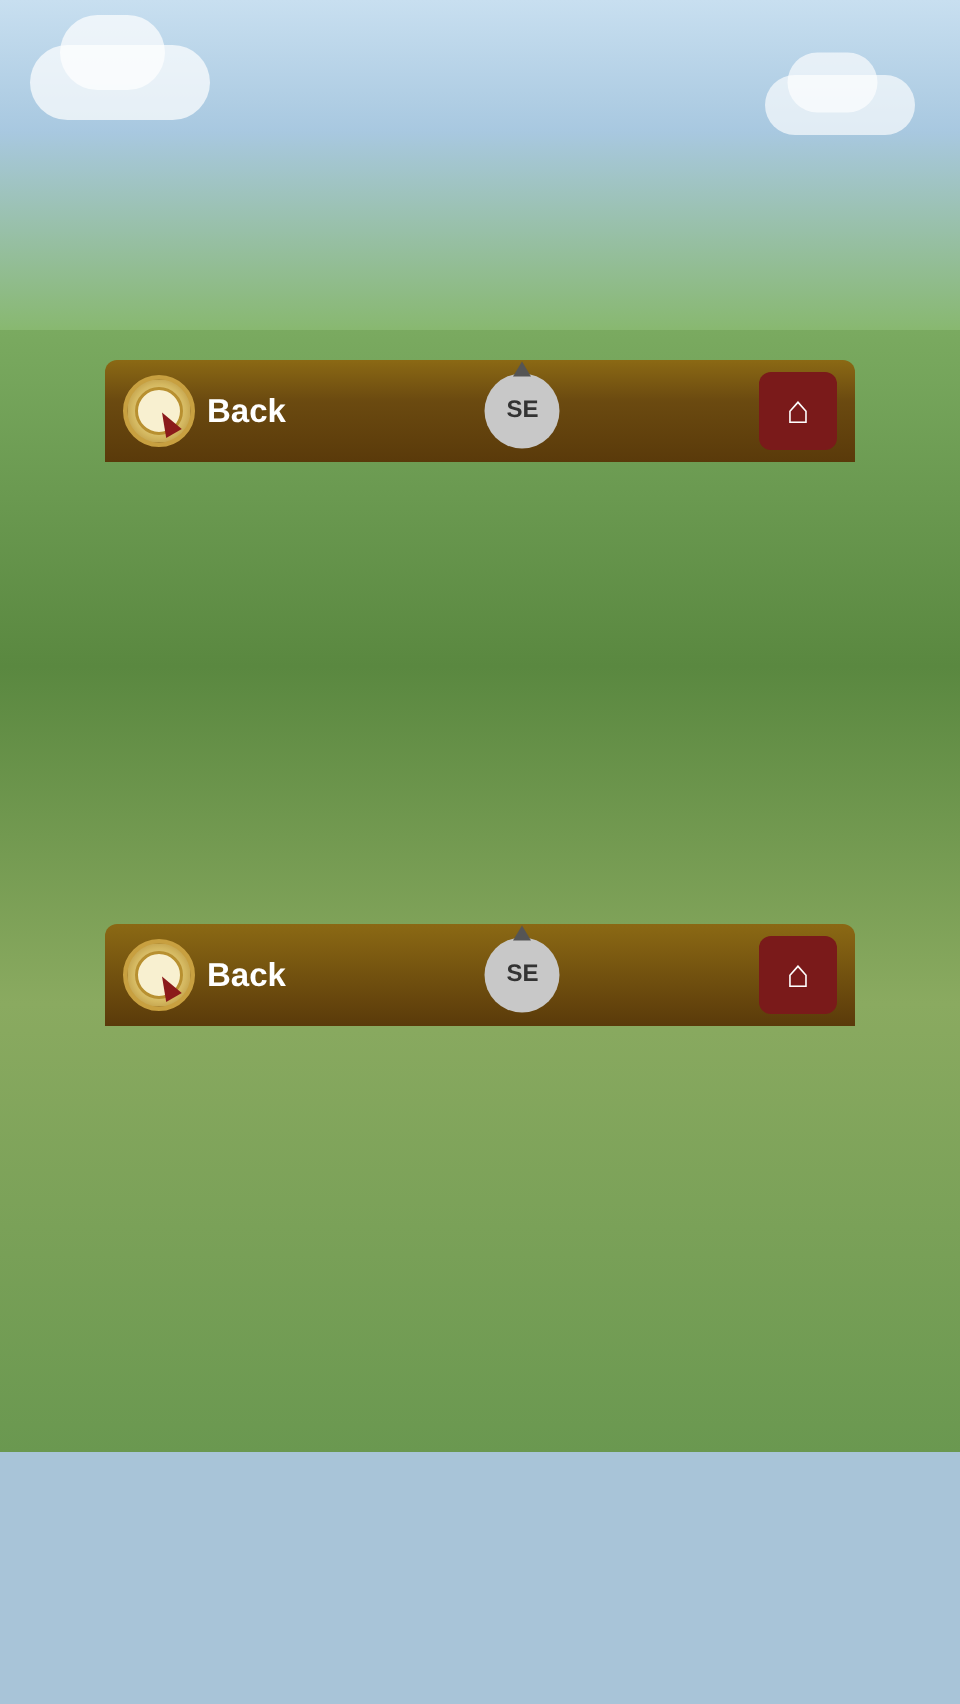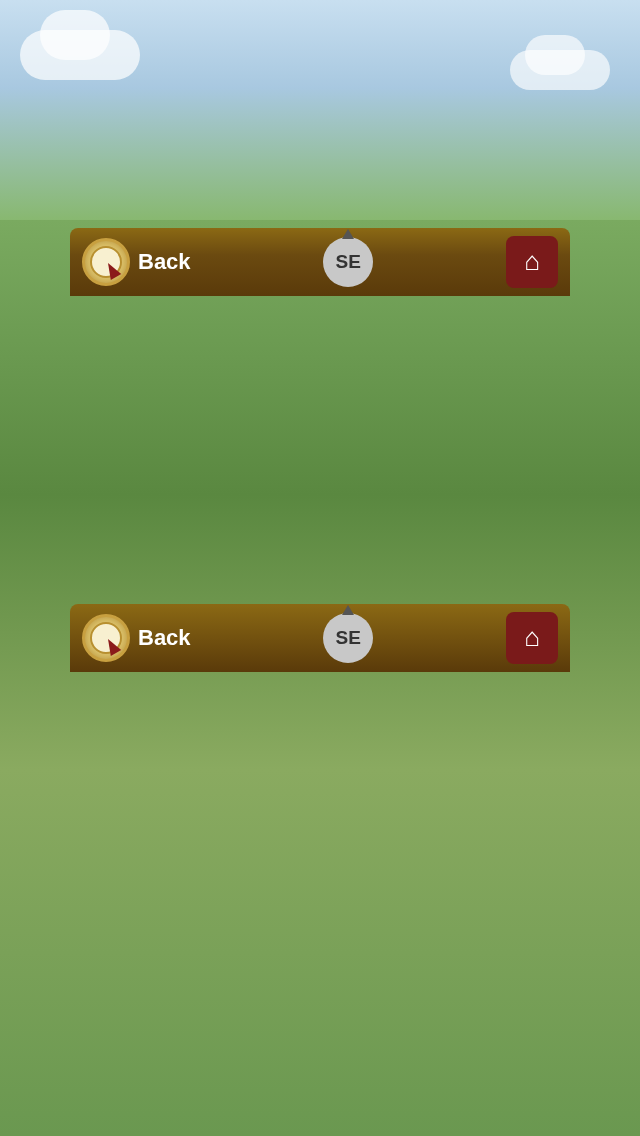--- a/index.html
+++ b/index.html
@@ -24,25 +24,25 @@
       position: absolute;
       top: 220px; left: 0; right: 0; bottom: 0;
       background: linear-gradient(180deg, #7aaa60 0%, #5a8840 30%, #8aaa60 60%, #6a9850 100%);
       z-index: 0;
     }
 
     .page-container {
       position: relative;
       z-index: 1;
       width: 640px;
-      height: 1136px;
+      height: 968px;
       display: flex;
       flex-direction: column;
       align-items: center;
-      padding: 4px;
+      padding: 16px;
     }
 
     
     .title-section {
       width: 100%;
       text-align: center;
       padding: 25px 20px 20px;
     }
     .main-title {
       font-size: 52px;
@@ -155,21 +155,21 @@
       transform: translateX(-50%);
       width: 0;
       height: 0;
       border-left: 6px solid transparent;
       border-right: 6px solid transparent;
       border-bottom: 10px solid #555;
     }
 
     .compass-se-label {
       color: #333;
-      font-size: 19px;
+      font-size: 16px;
       font-weight: bold;
       font-family: Arial, sans-serif;
     }
 
     .home-btn {
       z-index: 1;
       width: 52px;
       height: 52px;
       border-radius: 8px;
       background: #7a1a1a;

